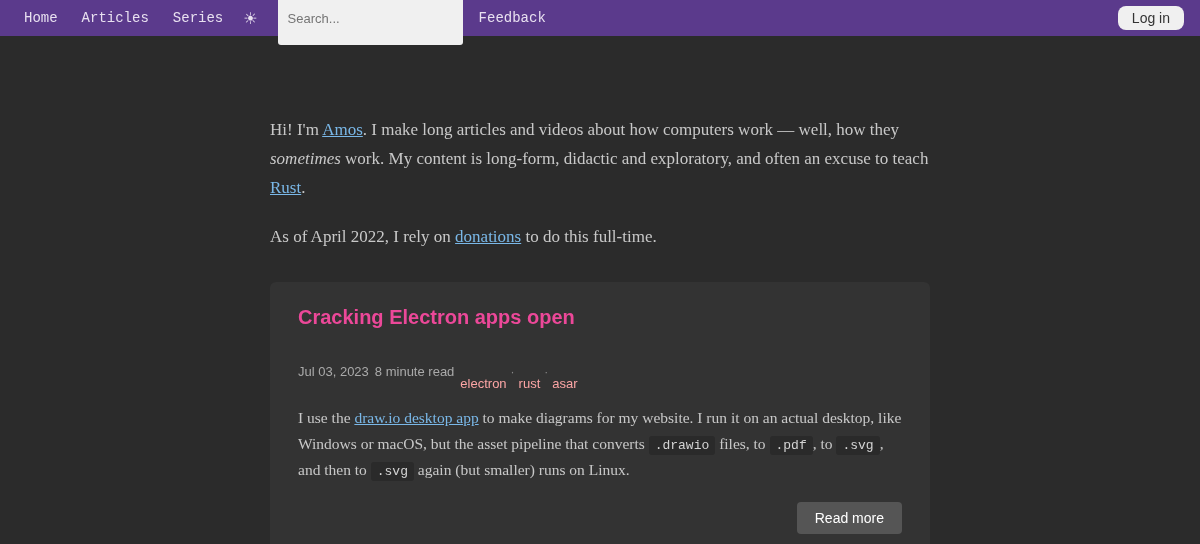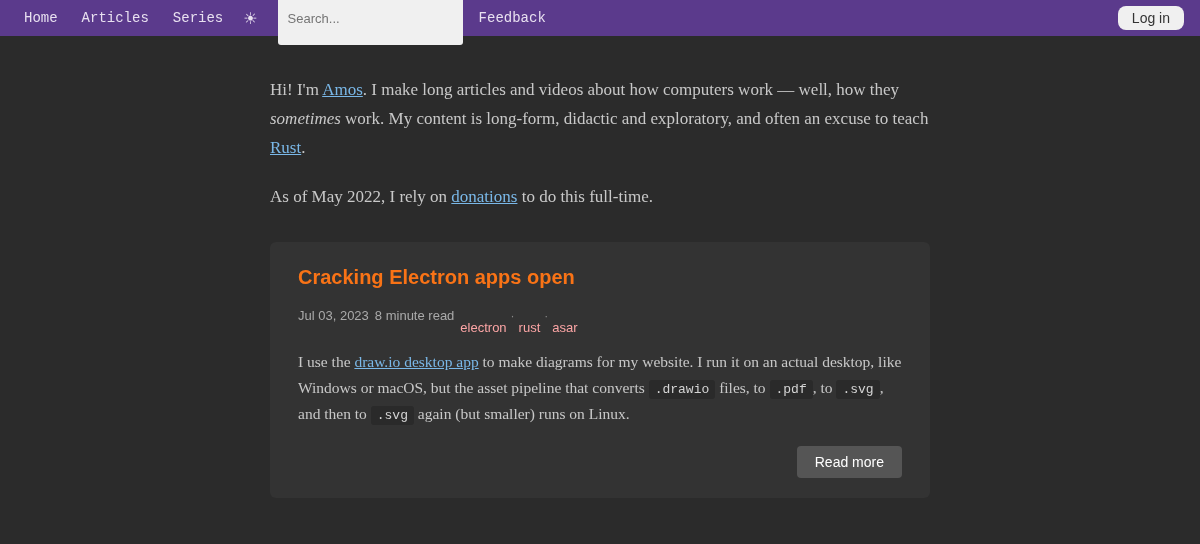--- a/index.html
+++ b/index.html
@@ -75,20 +75,21 @@
       max-width: 700px;
       margin: 0 auto;
       padding: 40px 20px 40px;
     }
 
     .intro-text {
       font-size: 17px;
       line-height: 1.7;
       color: #c8c8c8;
       margin-bottom: 20px;
+      margin-top: 40px;
     }
 
     .intro-text a {
       color: #7ab8e8;
       text-decoration: underline;
     }
 
     .intro-text em {
       font-style: italic;
     }
@@ -129,23 +130,23 @@
     
     .article-card {
       background-color: #333333;
       border-radius: 6px;
       padding: 24px 28px 20px;
     }
 
     .article-title {
       font-size: 20px;
       font-weight: bold;
-      color: #f97316;
-      font-family: Arial, sans-serif;
-      margin-bottom: 8px;
+      color: #ec4899;
+      font-family: Arial, sans-serif;
+      margin-bottom: 24px;
     }
 
     .article-meta {
       font-size: 13px;
       color: #aaa;
       font-family: Arial, sans-serif;
       margin-bottom: 14px;
       display: flex;
       align-items: center;
       gap: 6px;
@@ -220,21 +221,21 @@
   <button class="login-btn">Log in</button>
 </nav>
 
 <div class="main-content">
 
   <p class="intro-text">
     <span>Hi! I'm </span><a href="#">Amos</a><span>. I make long articles and videos about how computers work — well, how they </span><em>sometimes</em><span> work. My content is long-form, didactic and exploratory, and often an excuse to teach </span><a href="#">Rust</a><span>.</span>
   </p>
 
   <p class="intro-second">
-    <span>As of May 2022, I rely on </span><a href="#">donations</a><span> to do this full-time.</span>
+    <span>As of April 2022, I rely on </span><a href="#">donations</a><span> to do this full-time.</span>
   </p>
 
 
   <div class="article-card">
     <h3 class="article-title">Cracking Electron apps open</h3>
     <div class="article-meta">
       <span>Jul 03, 2023</span>
       <span>8 minute read</span>
       <span class="tags">
         <a class="tag-link" href="#">electron</a>

